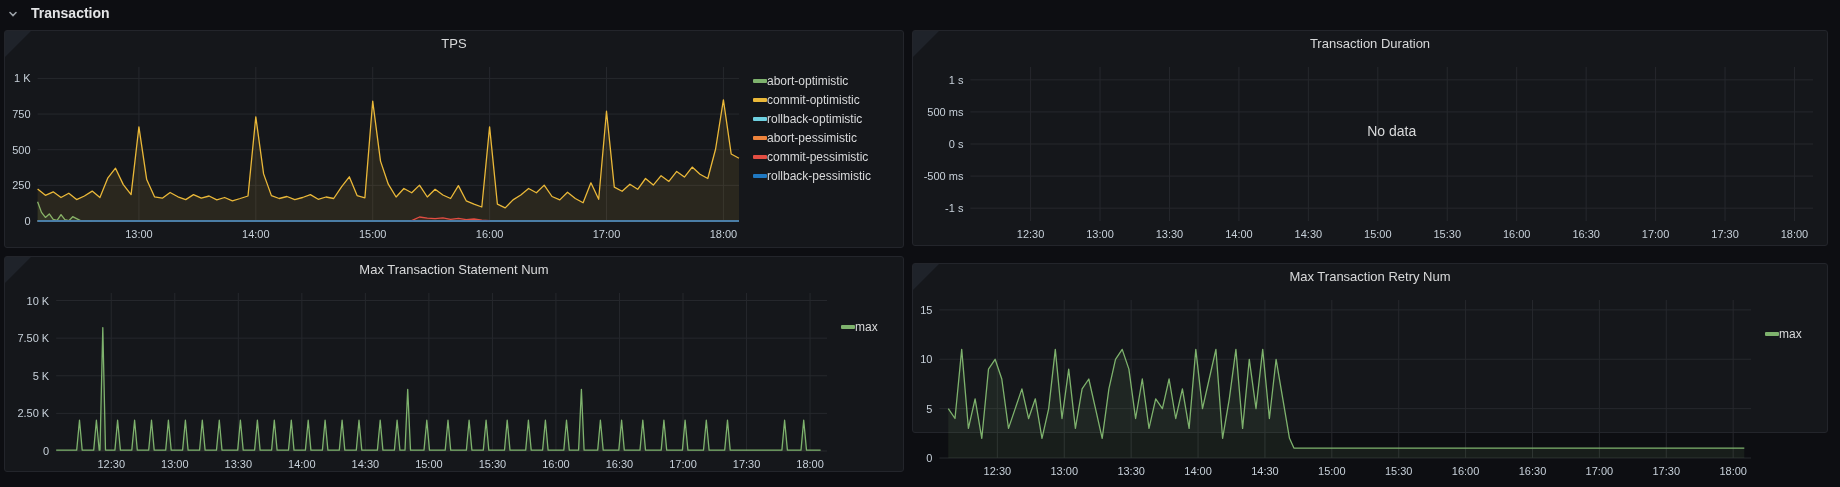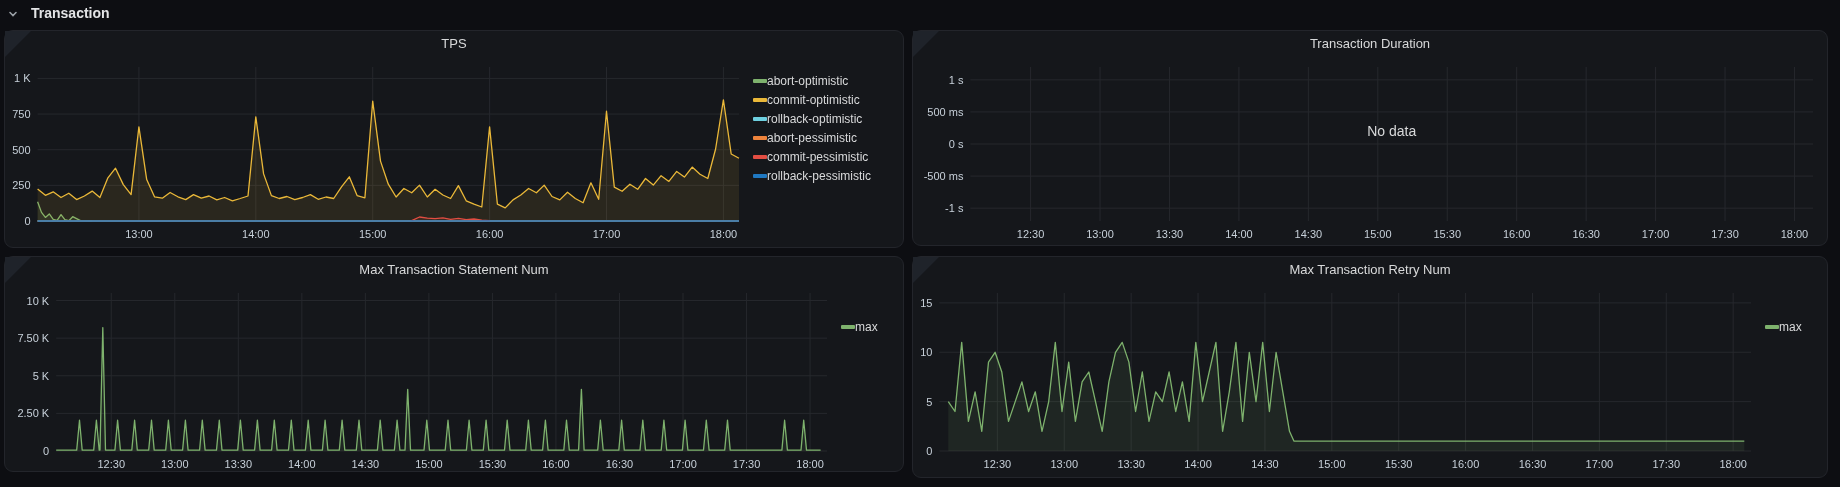--- a/index.html
+++ b/index.html
@@ -6,21 +6,21 @@
     --page-bg:#0d0e12; --panel-bg:#15171b; --panel-border:#23252b;
     --grid:#26282d; --tick-text:#c7d0d9; --title-text:#d8d9da;
     --legend-text:#d8d9da; --corner-bg:#1f232a; --corner-icon:#8d98a5;
   }
   *{box-sizing:border-box;margin:0;padding:0}
   html,body{background:var(--page-bg);font-family:"Liberation Sans",sans-serif}
   #stage{position:relative;width:1840px;height:487px;background:var(--page-bg);overflow:hidden}
   .row-header{position:absolute;left:0;top:0;width:100%;height:30px;display:flex;align-items:flex-start;padding:5px 0 0 7px}
   .row-title{display:flex;align-items:center;gap:12px;cursor:pointer;color:#e3e4e6;font-size:14px;font-weight:bold}
   .chev{width:12px;height:12px;display:inline-block}
-  .panel{position:absolute;background:var(--panel-bg);border:1px solid var(--panel-border);border-radius:9px}
+  .panel{position:absolute;background:var(--panel-bg);border:1px solid var(--panel-border);border-radius:3px}
   .panel-header{height:24px;display:flex;align-items:center;justify-content:center;
     color:var(--title-text);font-size:13px;font-weight:500;cursor:pointer}
   .panel-body{display:flex;flex-direction:row;width:100%;height:calc(100% - 24px)}
   .chart{flex:1 1 auto;height:100%;position:relative}
   .chart svg{position:absolute;left:0;top:0}
   .legend{display:flex;flex-direction:column;flex:0 0 auto}
   .legend.big{width:150px;padding:16px 6px 0 0}
   .legend.small{width:62px;padding:36px 10px 0 0}
   .legend-item{display:flex;align-items:center;height:19px;cursor:pointer;
     color:var(--legend-text);font-size:12px;white-space:nowrap}
@@ -213,21 +213,21 @@
         </div>
       <div class="legend small">
         <div class="legend-item">
           <span class="swatch" style="background: rgb(126, 178, 109);"></span>
           <span>max</span>
         </div>
       </div>
     </div>
   </div>
 
-  <div class="panel" style="left:912px;top:256px;width:916px;height:222px">
+  <div class="panel" style="left:912px;top:263px;width:916px;height:170px">
     <div class="corner"></div>
     <span class="corner-i" style="top:1px;left:5px">i</span>
     <div class="panel-header">Max Transaction Retry Num</div>
     <div class="panel-body">
       <div class="chart">
           <svg width="852" height="196">
             <line x1="84.37142857142857" x2="84.37142857142857" y1="12" y2="170" class="grid-line"></line>
             <text x="84.37142857142857" y="187" class="tick-label" text-anchor="middle">12:30</text>
             <line x1="151.26153846153846" x2="151.26153846153846" y1="12" y2="170" class="grid-line"></line>
             <text x="151.26153846153846" y="187" class="tick-label" text-anchor="middle">13:00</text>

